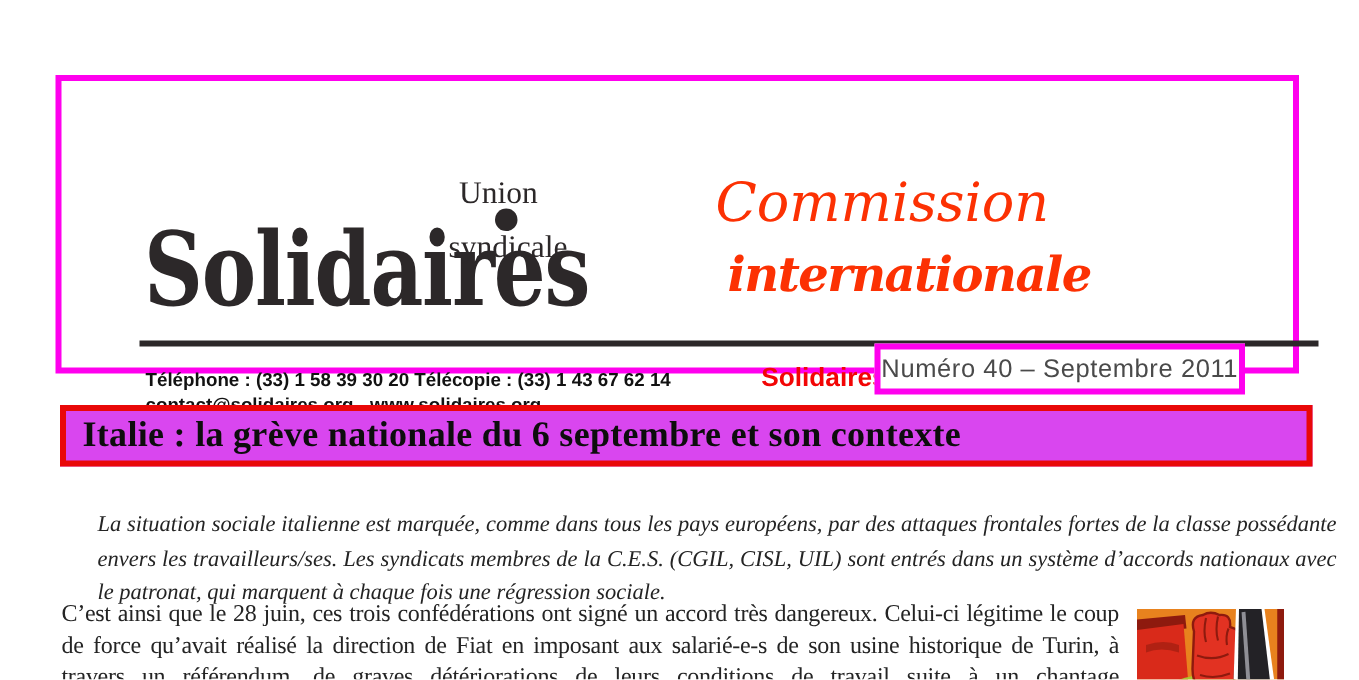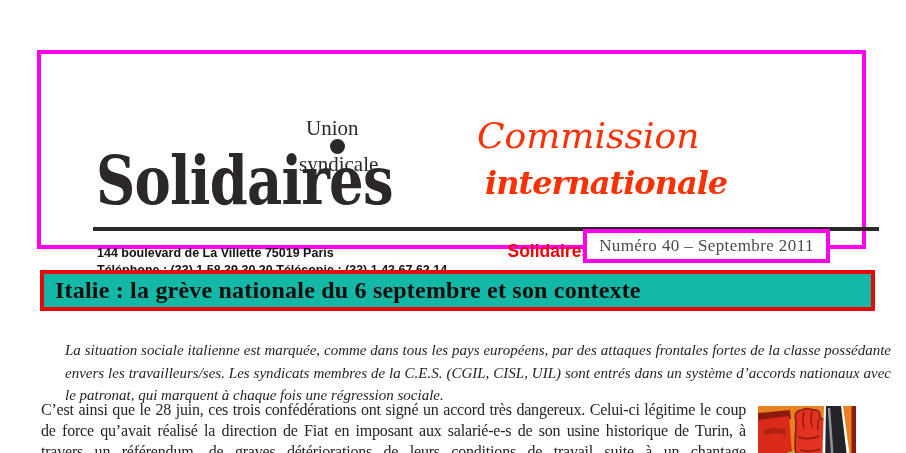--- a/index.html
+++ b/index.html
@@ -24,26 +24,26 @@
   .commission{position:absolute;left:436px;top:62px;font-family:"DejaVu Serif",serif;
               font-style:italic;font-size:36px;line-height:40px;color:var(--vermilion);}
   .internationale{position:absolute;left:416px;top:103px;font-family:"DejaVu Serif",serif;
               font-style:italic;font-weight:bold;font-size:32px;line-height:52px;
               color:var(--vermilion);letter-spacing:-1px;margin-left:28px;}
   .slogan{position:absolute;right:90px;top:187px;font-family:"Liberation Sans",sans-serif;
           font-weight:bold;font-size:17.5px;color:var(--red);white-space:nowrap;}
   .numero-box{position:absolute;left:583px;top:229px;width:247px;height:34px;
               border:4px solid var(--magenta);box-sizing:border-box;background:#fff;z-index:3;
               display:flex;align-items:center;justify-content:center;
-              font-family:Liberation Serif, serif;font-size:17px;
+              font-family:Liberation Sans, sans-serif;font-size:17px;
               letter-spacing:.4px;color:var(--numgray);}
 
   
   .title-box{position:absolute;left:40px;top:270px;width:835px;height:41px;
-             border:4px solid var(--titlered);box-sizing:border-box;background:#14b8a6;
+             border:4px solid var(--titlered);box-sizing:border-box;background:#d946ef;
              display:flex;align-items:center;padding-left:11px;}
   .title-box span{font-weight:bold;font-size:24px;color:#0d0d0d;letter-spacing:.2px;white-space:nowrap;}
   .intro{position:absolute;left:48px;top:322px;width:826px;margin:17px;
          font-style:italic;font-size:15px;line-height:22.5px;text-align:justify;color:#242424;}
   .bodywrap{position:absolute;left:41px;top:399px;width:815px;height:70px;}
   .figure{float:right;width:98px;height:59px;margin:7px 0 0 12px;overflow:hidden;}
   .figure svg{display:block;}
   .bodypara{margin:0;font-size:16px;line-height:21px;letter-spacing:-0.2px;
             text-align:justify;text-align-last:justify;color:#242424;}
 </style>
@@ -58,21 +58,20 @@
       <span class="l1">Union</span>
       <span class="l2">
         <span class="dot"></span>
         <span>syndicale</span>
       </span>
     </div>
     <div class="commission">Commission</div>
     <div class="internationale">internationale</div>
     <div class="rule"></div>
     <div class="address">
-      <div>144 boulevard de La Villette 75019 Paris</div>
       <div>Téléphone : (33) 1 58 39 30 20 Télécopie : (33) 1 43 67 62 14</div>
       <div>contact@solidaires.org - www.solidaires.org</div>
     </div>
     <div class="slogan">Solidaires et internationalistes !</div>
   </div>
 
   <div class="numero-box">
     <span>Numéro 40 – Septembre 2011</span>
   </div>
 

